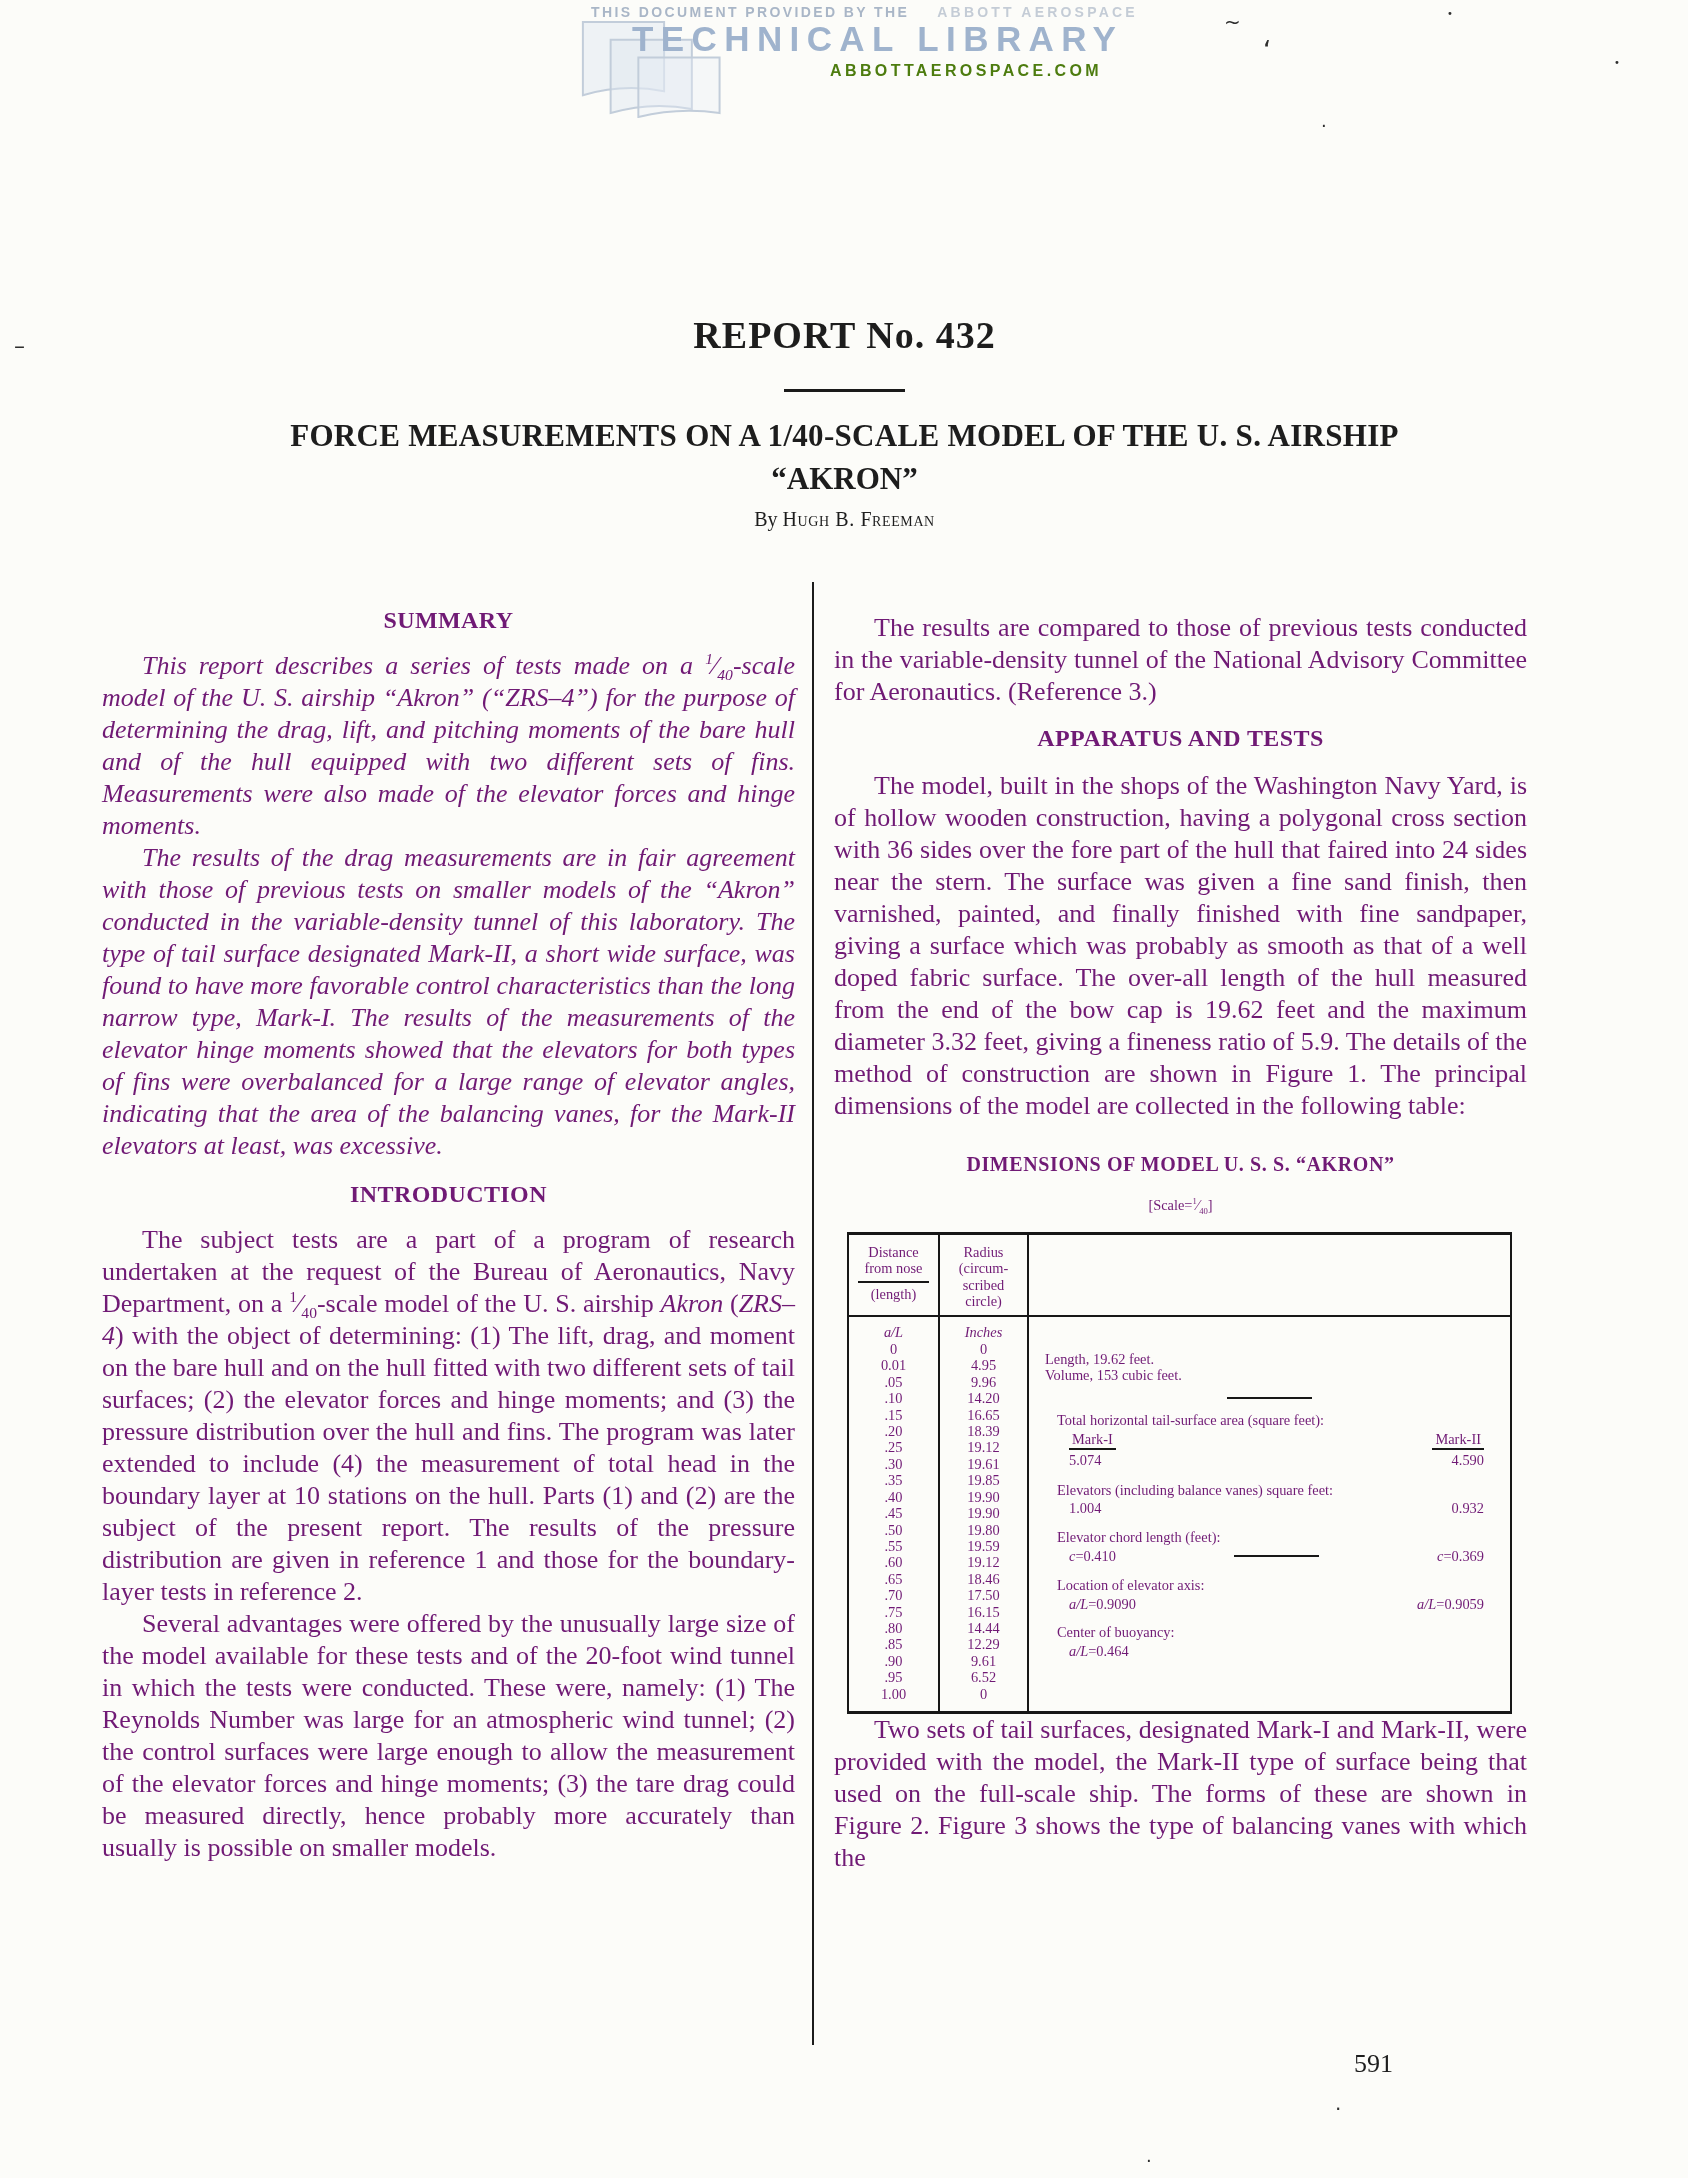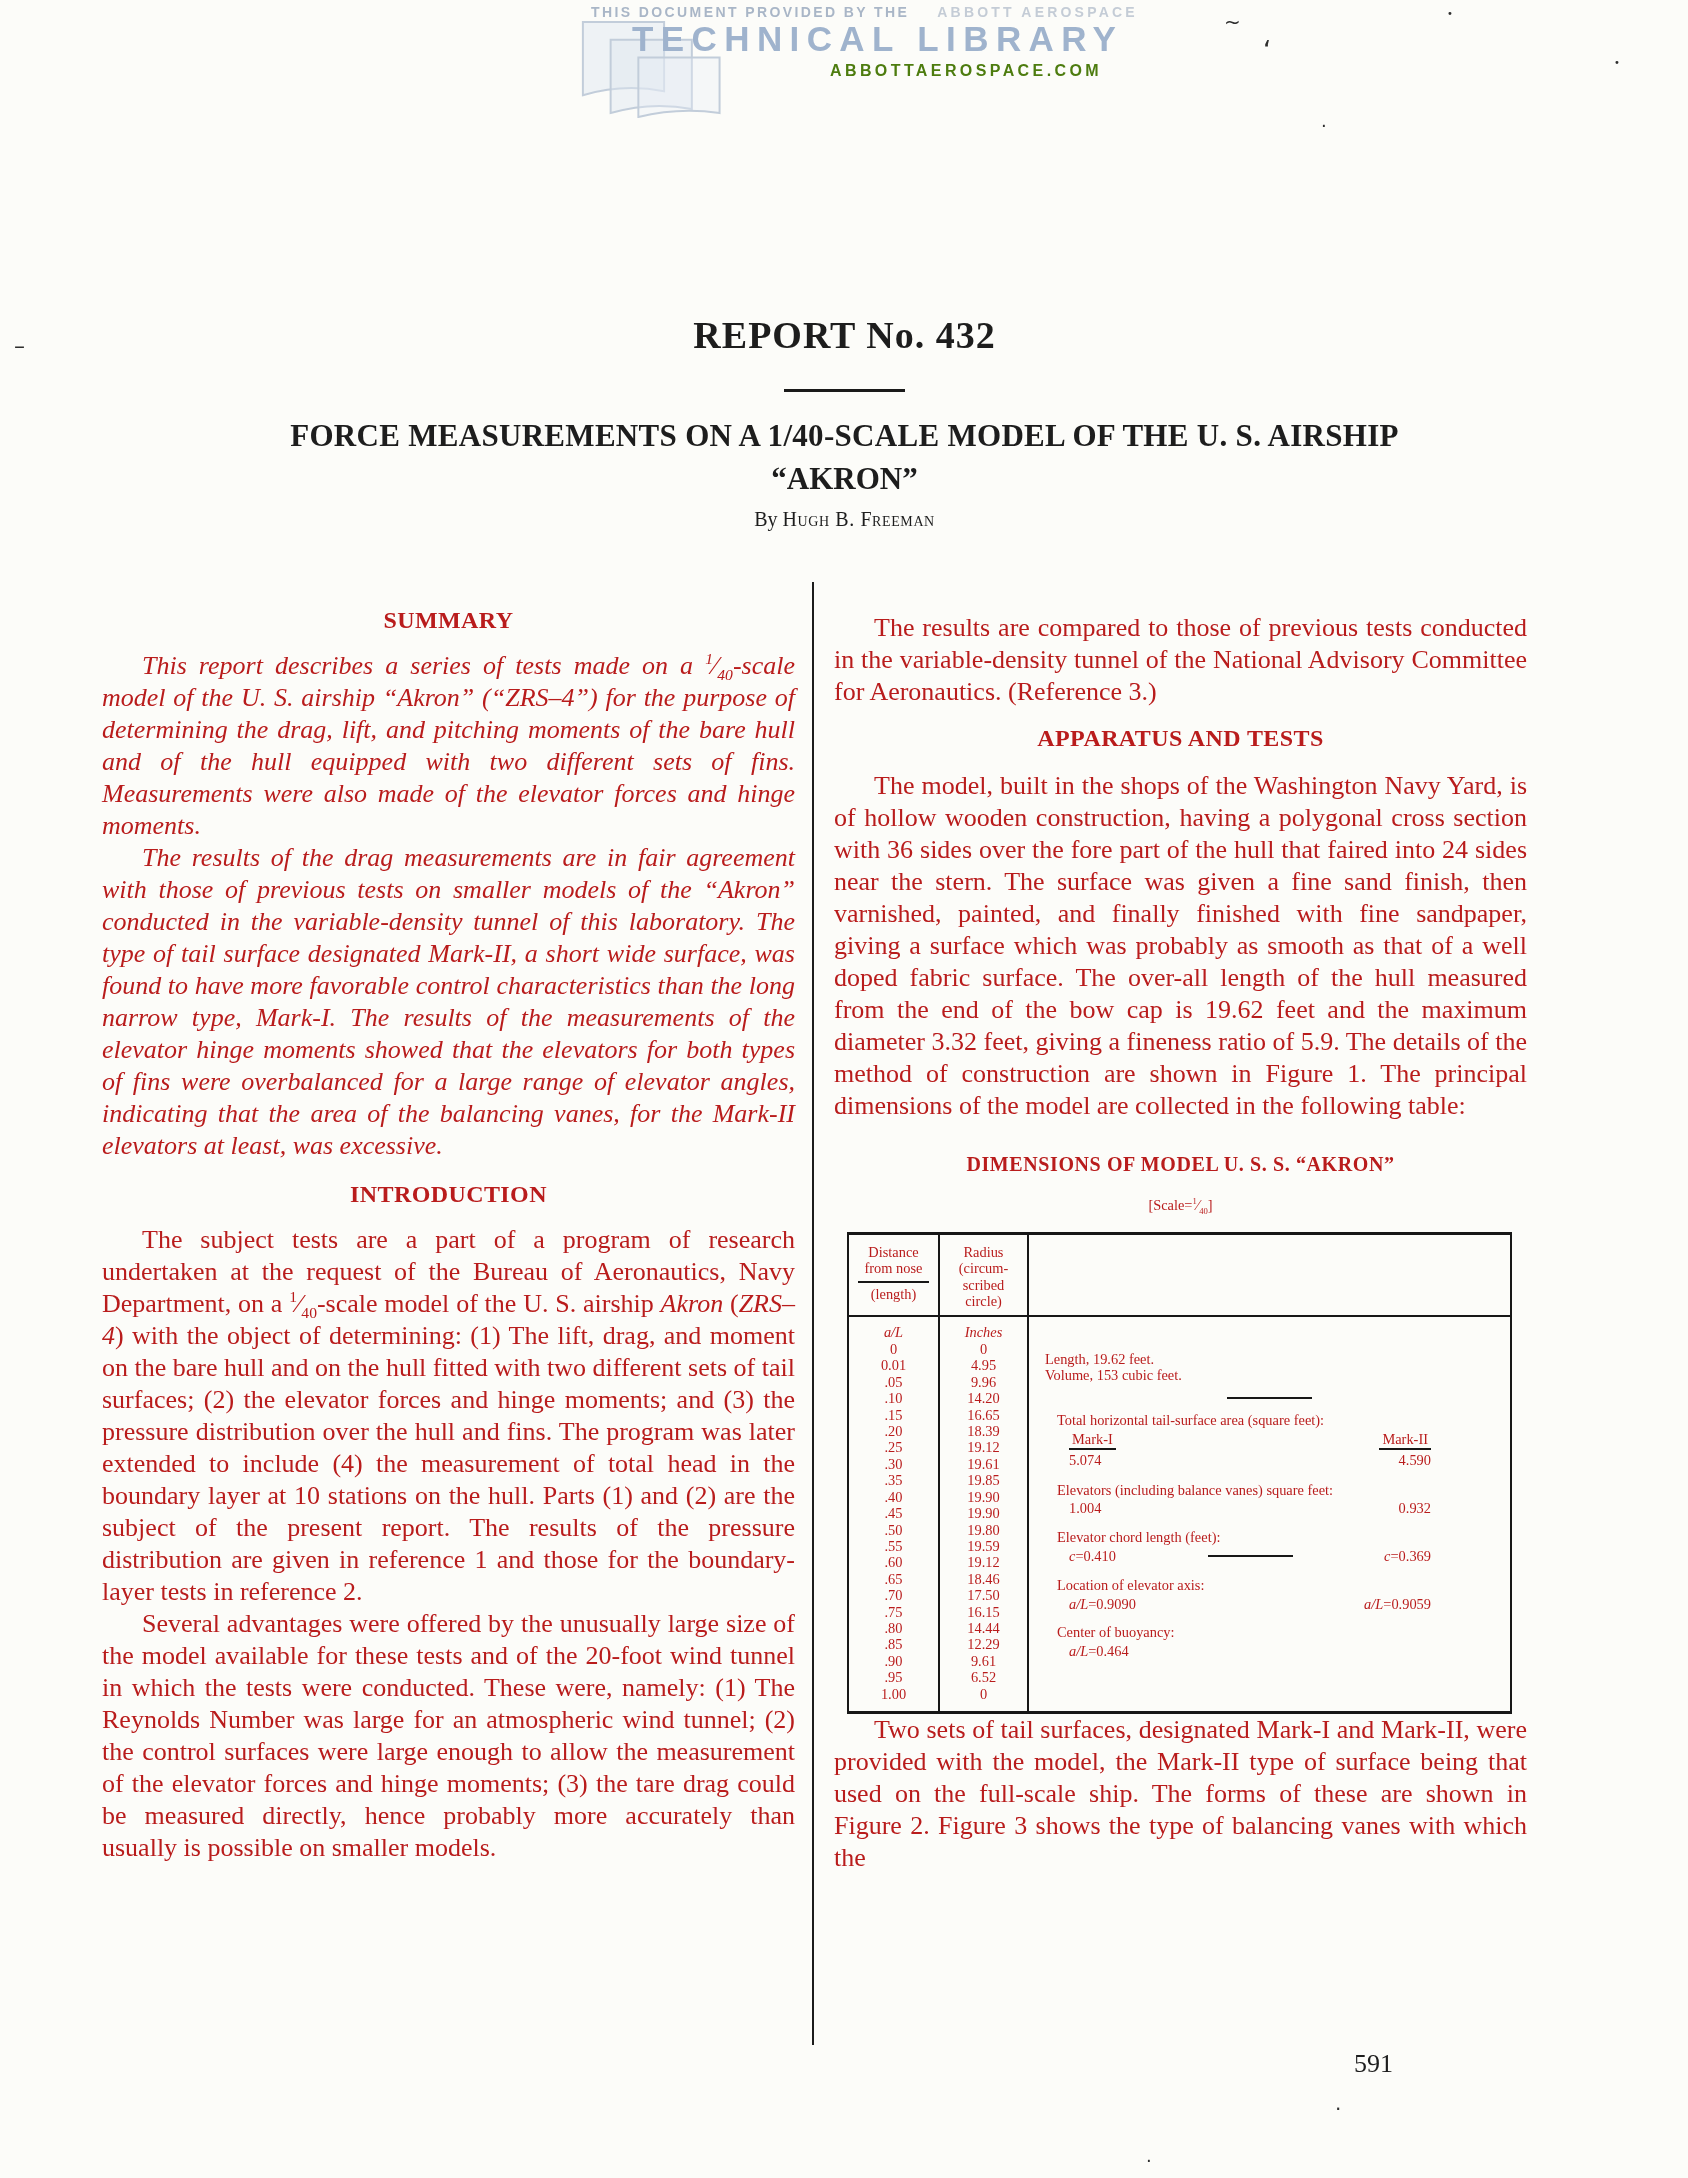--- a/index.html
+++ b/index.html
@@ -26,21 +26,21 @@
   .title-rule { position:absolute; left:784px; top:389px; width:121px; height:3px; background:#1a1a1a; }
   .doc-title-1 { position:absolute; left:0; top:418px; width:100%; text-align:center;
                  font-size:31px; font-weight:bold; letter-spacing:0.3px; }
   .doc-title-2 { position:absolute; left:0; top:461px; width:100%; text-align:center;
                  font-size:31px; font-weight:bold; }
   .byline { position:absolute; left:0; top:508px; width:100%; text-align:center; font-size:20px; }
   .sc { font-variant:small-caps; letter-spacing:0.6px;text-align:center; }
   
   .divider { position:absolute; left:812px; top:582px; width:2px; height:1463px; background:#1c1c1c; }
   .col { position:absolute; top:584px; width:693px; font-size:26px; line-height:32px;
-         text-align:justify; color:#b91c1c; }
+         text-align:justify; color:#701a75; }
   .col-left { left:102px; }
   .col-right { left:834px; }
   .col p { margin:0; text-indent:40px; }
   .ital { font-style:italic; }
   .heading { text-align:center; font-size:24px; font-weight:bold; margin:0; letter-spacing:0.4px; }
   .h-summary { margin:20px 0 14px; }
   .h-intro { margin:16px 0 14px; }
   .h-apparatus { margin:14px 0 16px; }
   .first-right { margin-top:28px !important; }
   .frac sup { font-size:60%; vertical-align:super; line-height:0; }
@@ -62,21 +62,21 @@
   .dt-sub { font-style:italic; margin-bottom:1px; }
   .num { white-space:nowrap; }
   
   .dt-spec { text-align:left; padding:34px 0 10px 0; position:relative; }
   .spec-top { padding-left:16px; }
   .spec-rule { width:85px; height:2px; background:#171717; margin:14px auto 12px; }
   .spec-block { margin-top:13px; }
   .spec-block.tight { margin-top:12px; }
   .spec-label { padding-left:28px; }
   .spec-cols { display:flex; justify-content:space-between; align-items:center;
-               padding-left:40px; padding-right:79px; margin-top:2px; }
+               padding-left:40px; padding-right:26px; margin-top:2px; }
   .mk { border-bottom:2px solid #171717; padding:0 3px 1px; }
   .mid { width:85px; height:2px; background:#171717; }
   .below-table { margin-top:22px; }
   .page-no { position:absolute; left:1354px; top:2049px; font-size:26px; }
   
   .speck { position:absolute; color:#2e2e2e; font-family:"DejaVu Sans", sans-serif; }
 </style>
 </head>
 <body>
 

